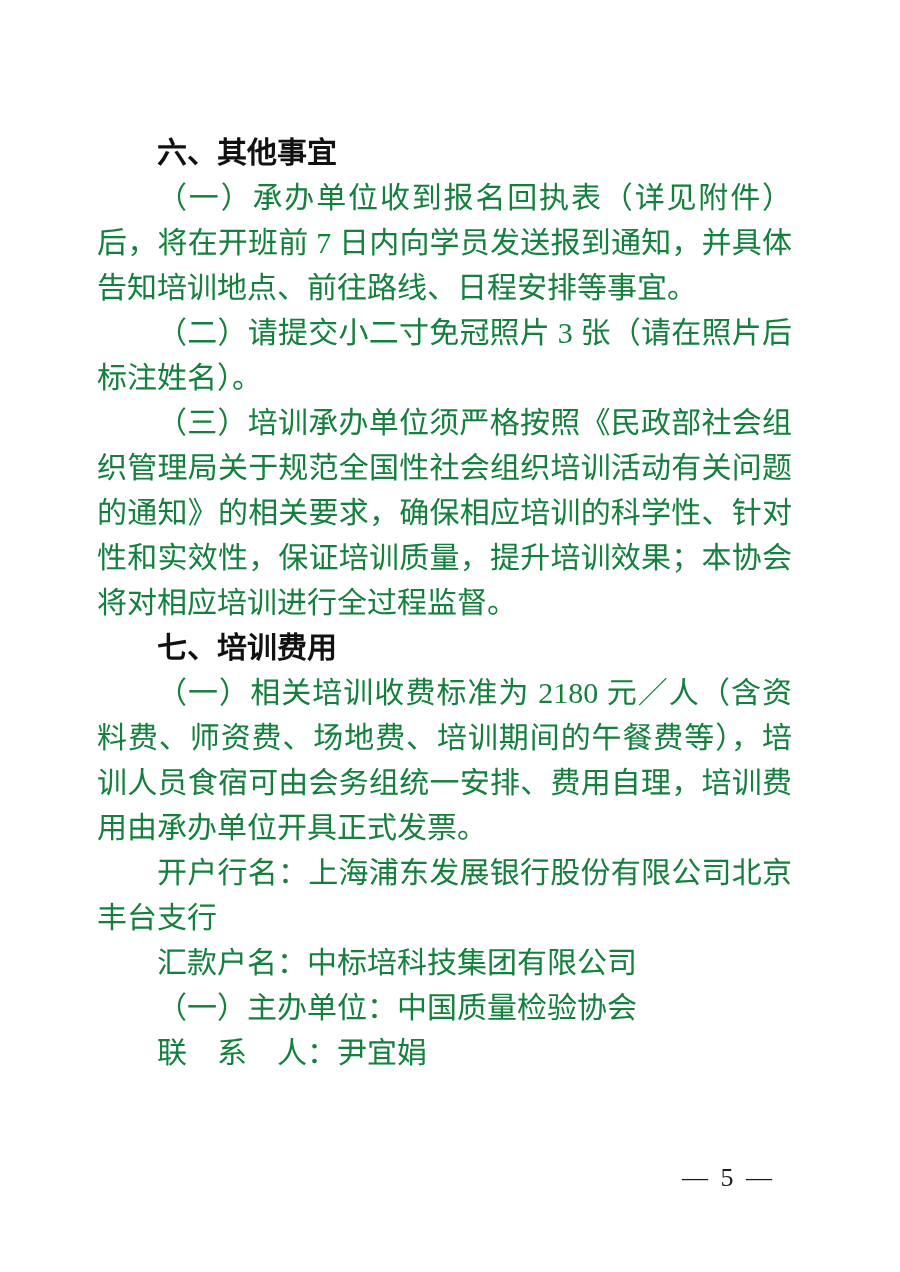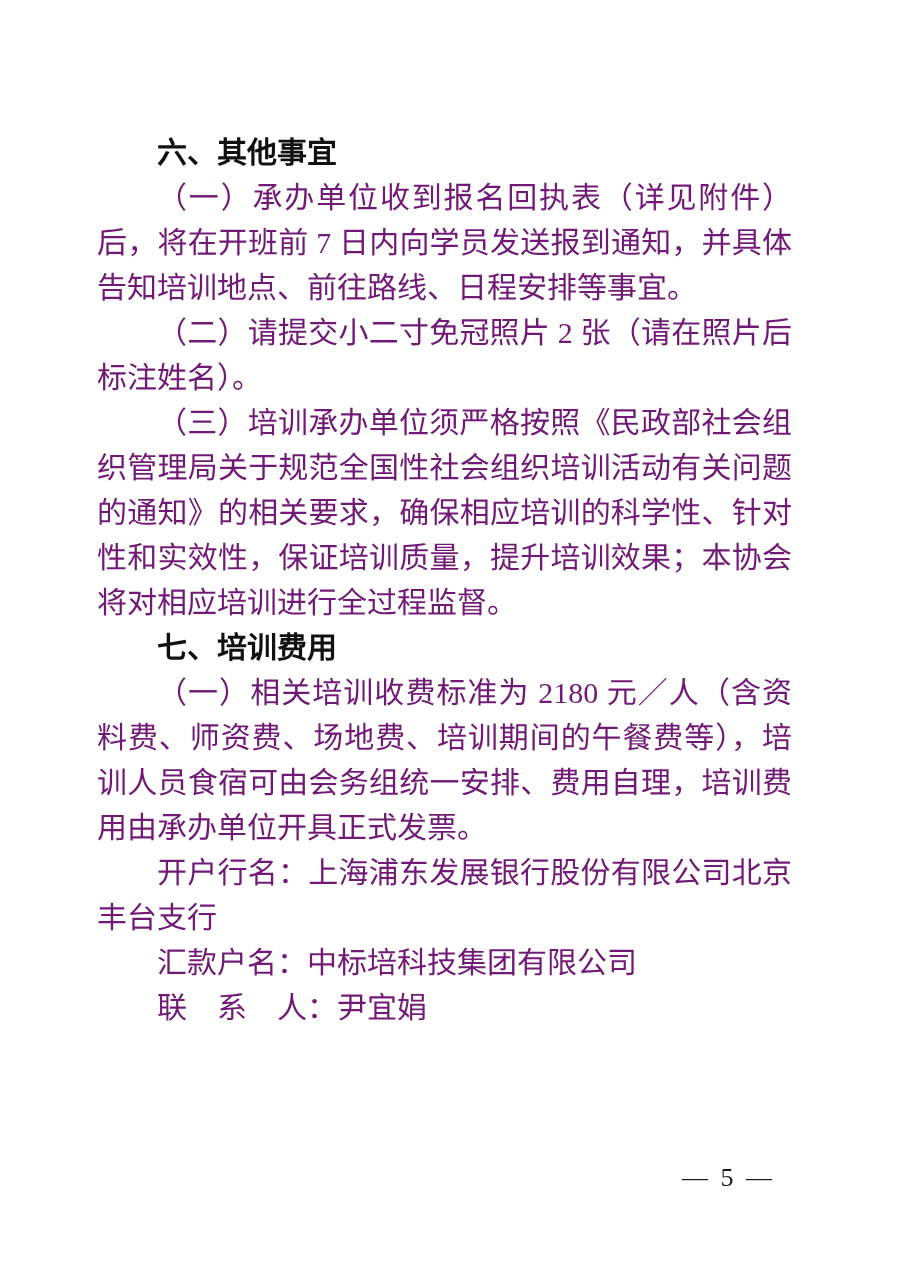--- a/index.html
+++ b/index.html
@@ -31,21 +31,21 @@
     margin: 0;
     color: #111111;
   }
   .para {
     font-family: "Liberation Serif", "DejaVu Serif", serif;
     font-size: 30px;
     line-height: 45px;
     text-align: justify;
     text-indent: 2em;
     margin: 0;
-    color: #701a75;
+    color: #15803d;
   }
   .page-number {
     position: absolute;
     top: 1163px;
     left: 682px;
     font-family: "Liberation Serif", "DejaVu Serif", serif;
     font-size: 26px;
     line-height: 30px;
     letter-spacing: 3px;
     color: #1c1c1c;
@@ -54,32 +54,33 @@
 </style>
 </head>
 <body>
 
 <div class="page">
   <div class="content">
 
     <div>
       <p class="heading">六、其他事宜</p>
       <p class="para">（一）承办单位收到报名回执表（详见附件）后，将在开班前 7 日内向学员发送报到通知，并具体告知培训地点、前往路线、日程安排等事宜。</p>
-      <p class="para">（二）请提交小二寸免冠照片 2 张（请在照片后标注姓名）。</p>
+      <p class="para">（二）请提交小二寸免冠照片 3 张（请在照片后标注姓名）。</p>
       <p class="para">（三）培训承办单位须严格按照《民政部社会组织管理局关于规范全国性社会组织培训活动有关问题的通知》的相关要求，确保相应培训的科学性、针对性和实效性，保证培训质量，提升培训效果；本协会将对相应培训进行全过程监督。</p>
     </div>
 
     <div>
       <p class="heading">七、培训费用</p>
       <p class="para">（一）相关培训收费标准为 2180 元／人（含资料费、师资费、场地费、培训期间的午餐费等），培训人员食宿可由会务组统一安排、费用自理，培训费用由承办单位开具正式发票。</p>
       <p class="para">开户行名：上海浦东发展银行股份有限公司北京丰台支行</p>
       <p class="para">汇款户名：中标培科技集团有限公司</p>
     </div>
 
     <div>
+      <p class="para">（一）主办单位：中国质量检验协会</p>
       <p class="para">联　系　人：尹宜娟</p>
 
     </div>
 
   </div>
 
   <div class="page-number">— 5 —</div>
 </div>
 
 </body></html>

